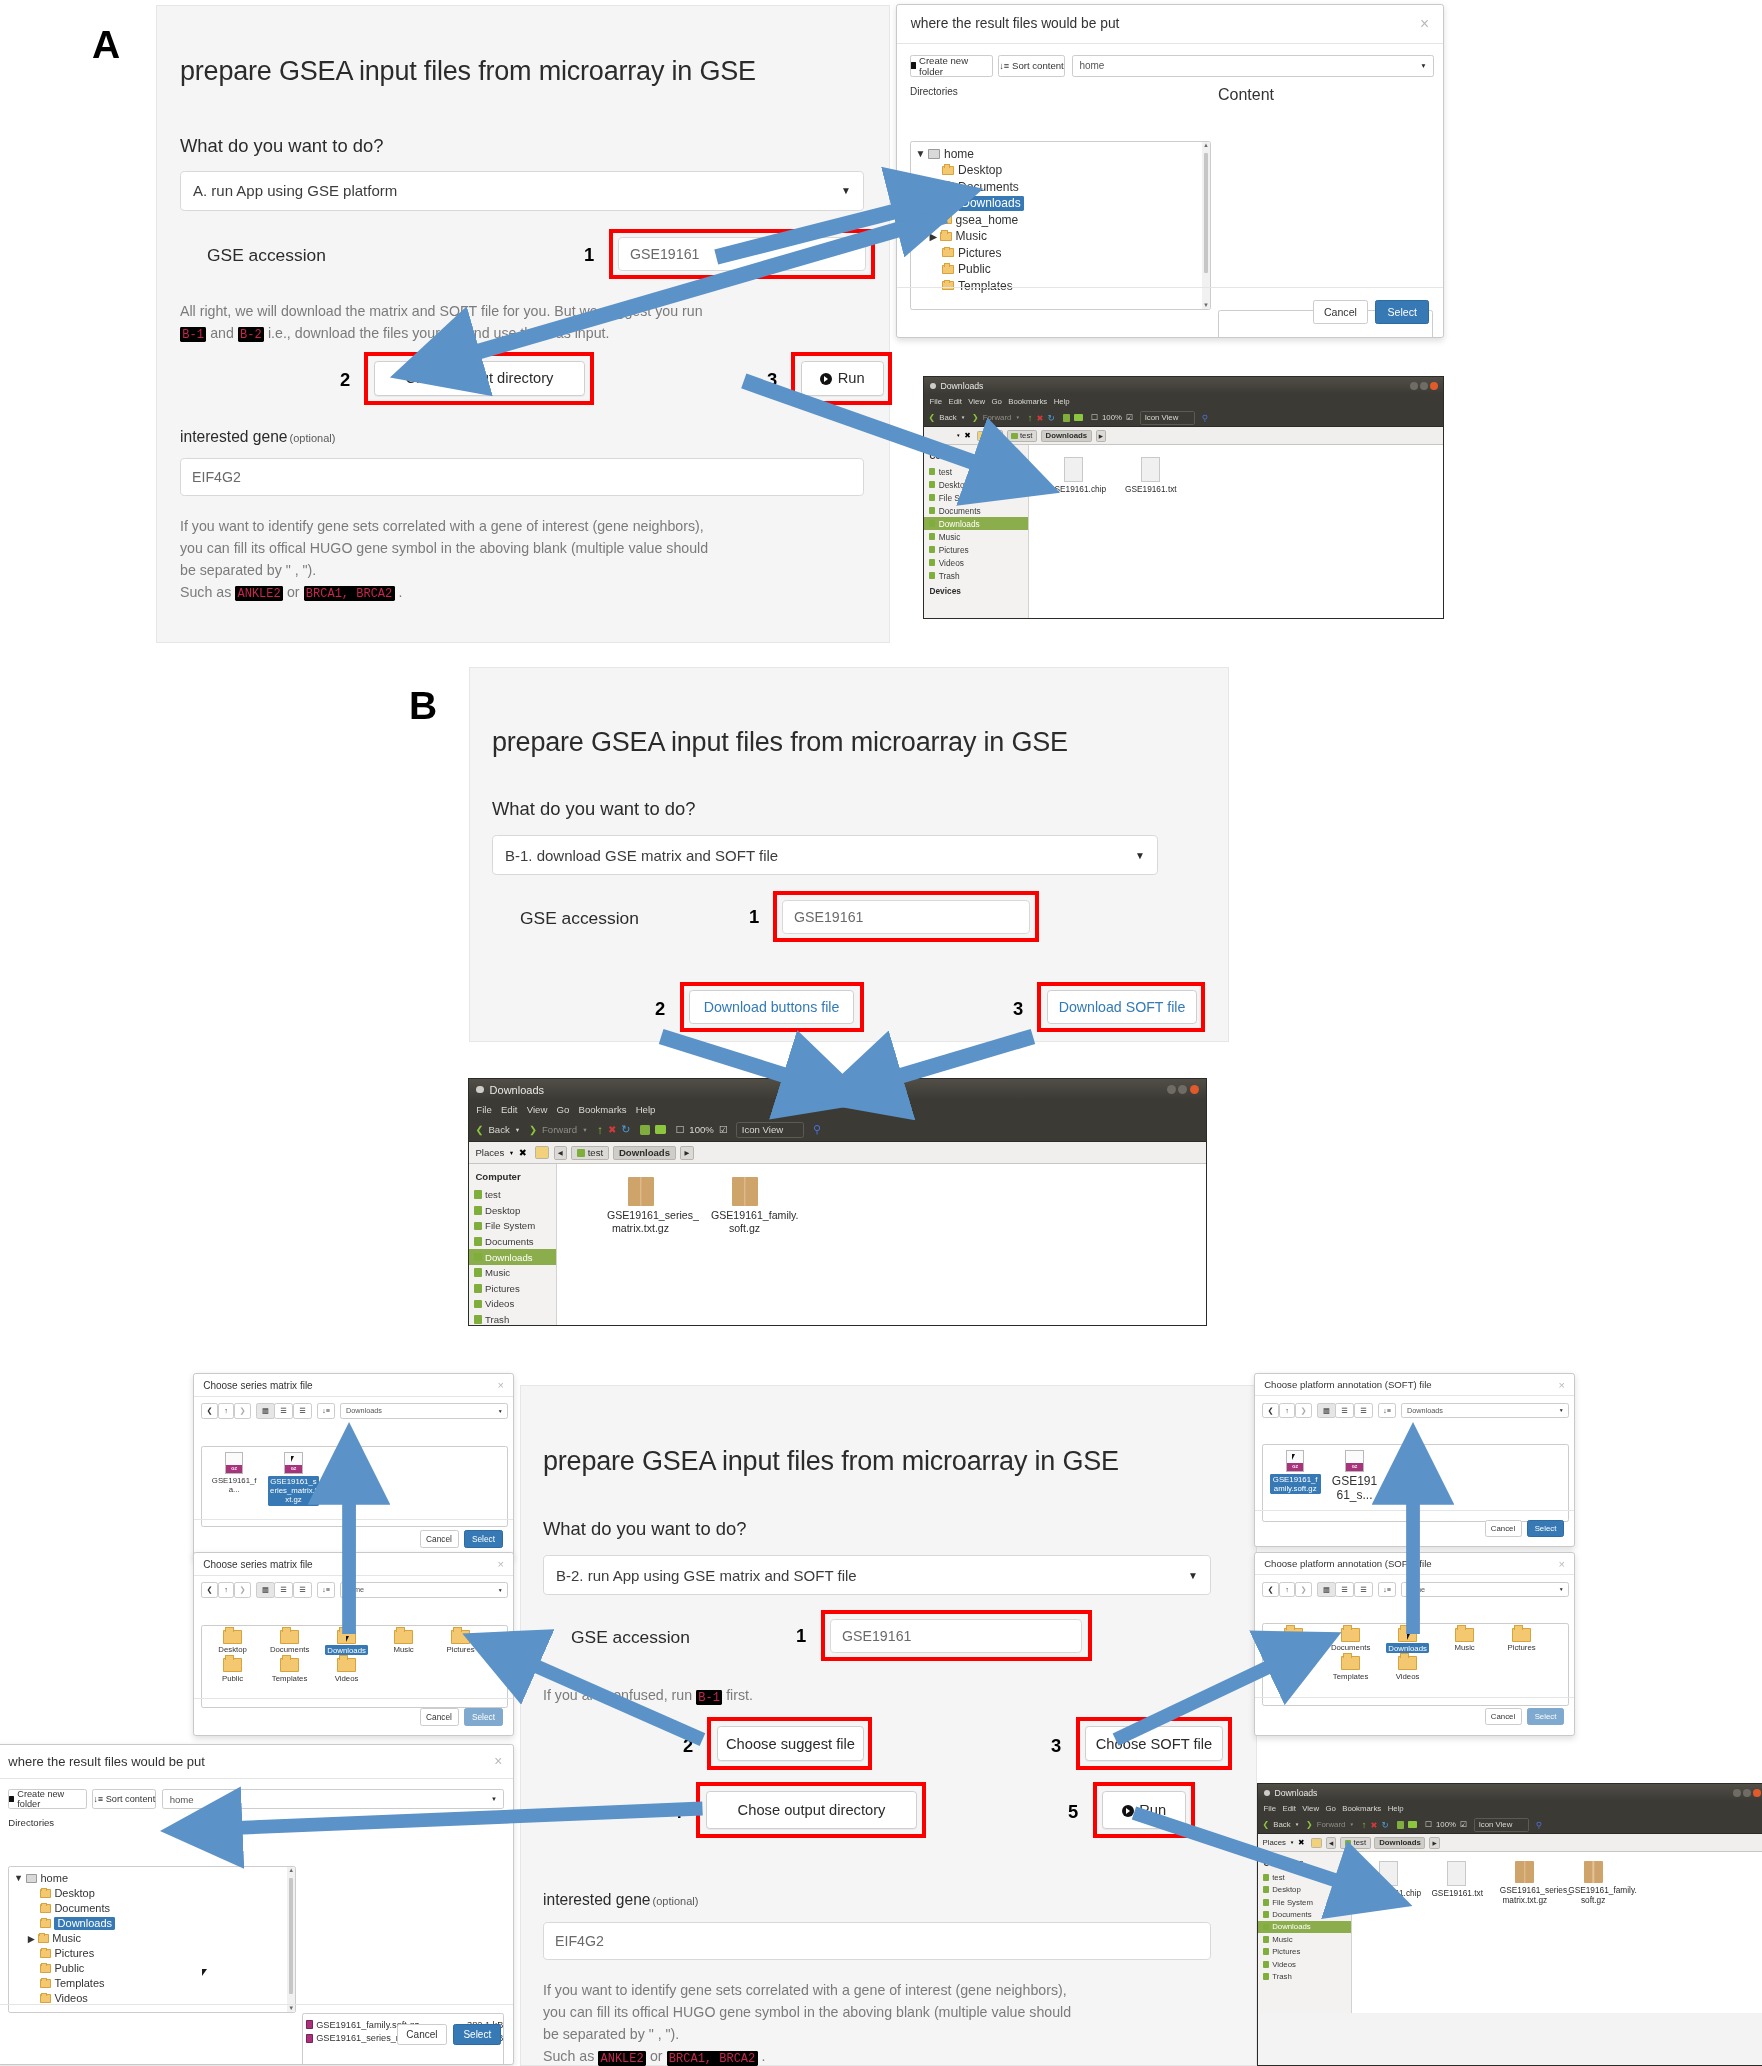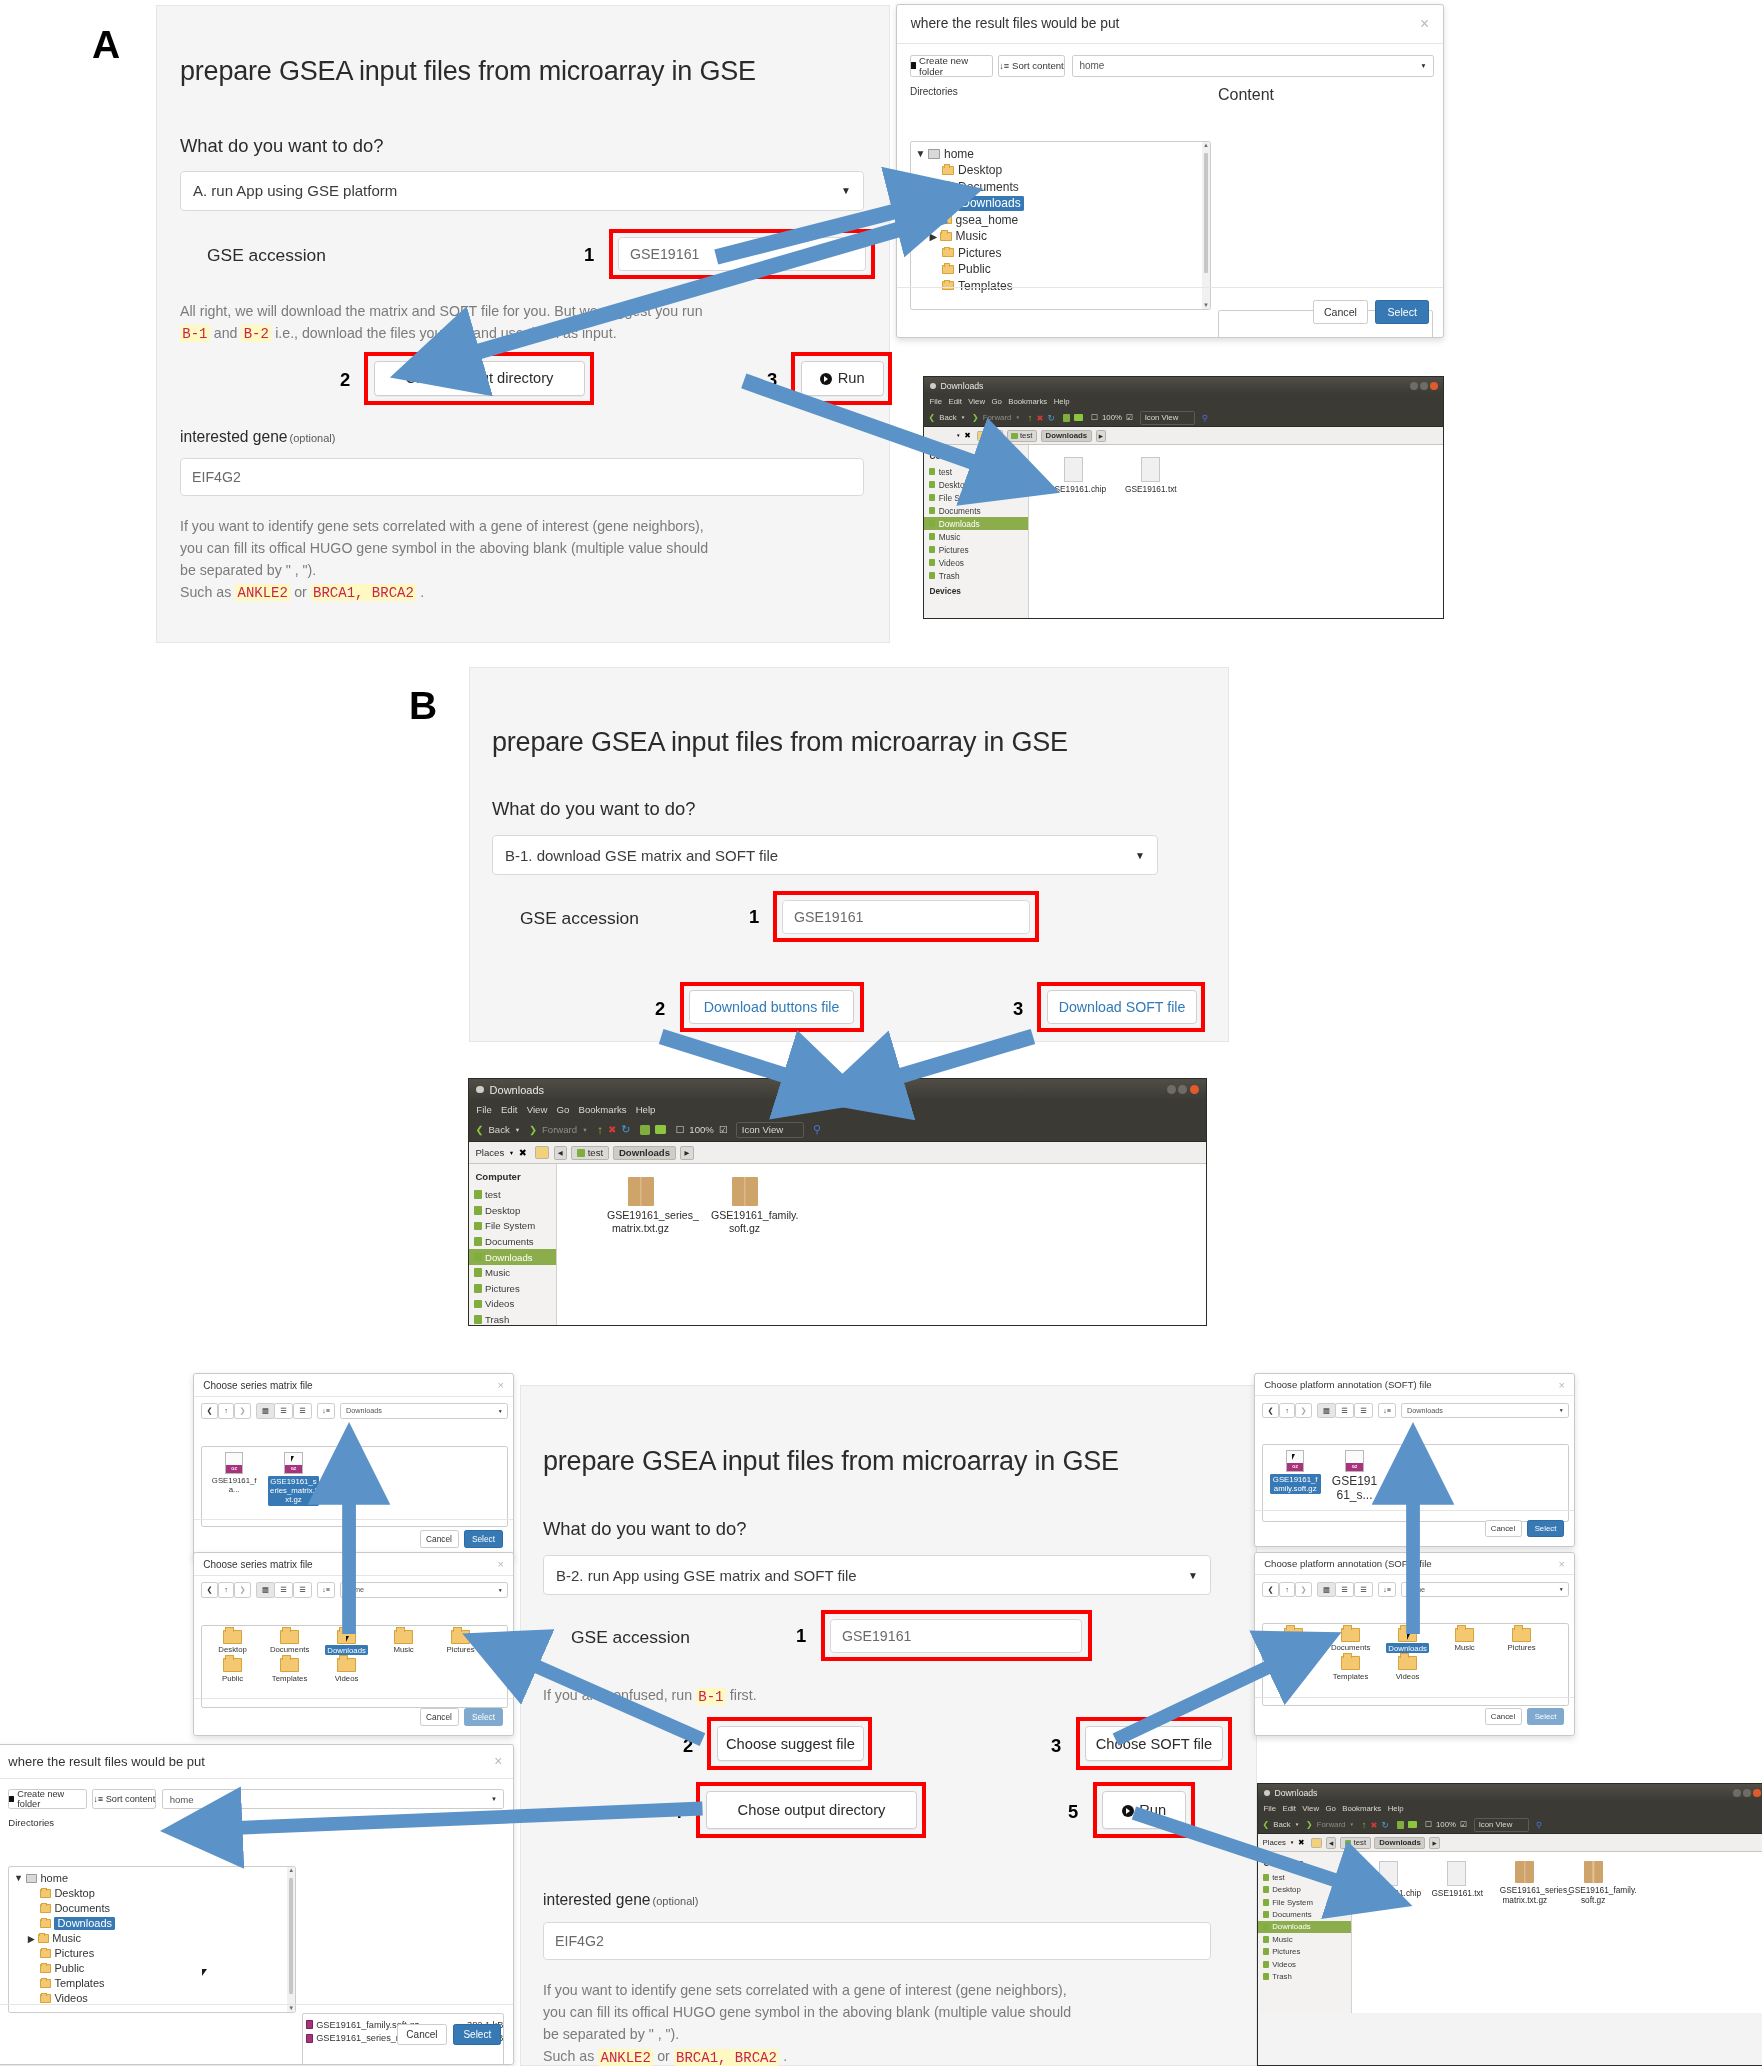--- a/index.html
+++ b/index.html
@@ -49,22 +49,22 @@
     background:#fff; border:0.5px solid #d8d8d8; border-radius:4.6px;
     font-size:14.2px; color:#6a6a6a;
     display:flex; align-items:center; padding-left:11px;
   }
   .redbox { border:4.1px solid #fc0000; background:transparent; }
   .app-help {
     font-size:14.2px; color:#7b7b7b; line-height:1.55;
   }
   .code {
     font-family:"Liberation Mono", monospace;
-    color:#c7254e; background:#fef9c3; padding:0.5px 2.3px; border-radius:1.4px;
-    font-size:14px;
+    color:#c7254e; background:#000000; padding:0.5px 2.3px; border-radius:1.4px;
+    font-size:12px;
   }
   .btn-plain {
     background:#fff; border:0.5px solid #cfcfcf; border-radius:3.7px;
     font-size:14.7px; color:#2b2b2b;
     display:flex; align-items:center; justify-content:center;
     box-shadow: 0 0.9px 0 rgba(0,0,0,.045);
   }
   .btn-link {
     background:#fff; border:0.5px solid #cfcfcf; border-radius:3.7px;
     font-size:14.2px; color:#337ab7;

